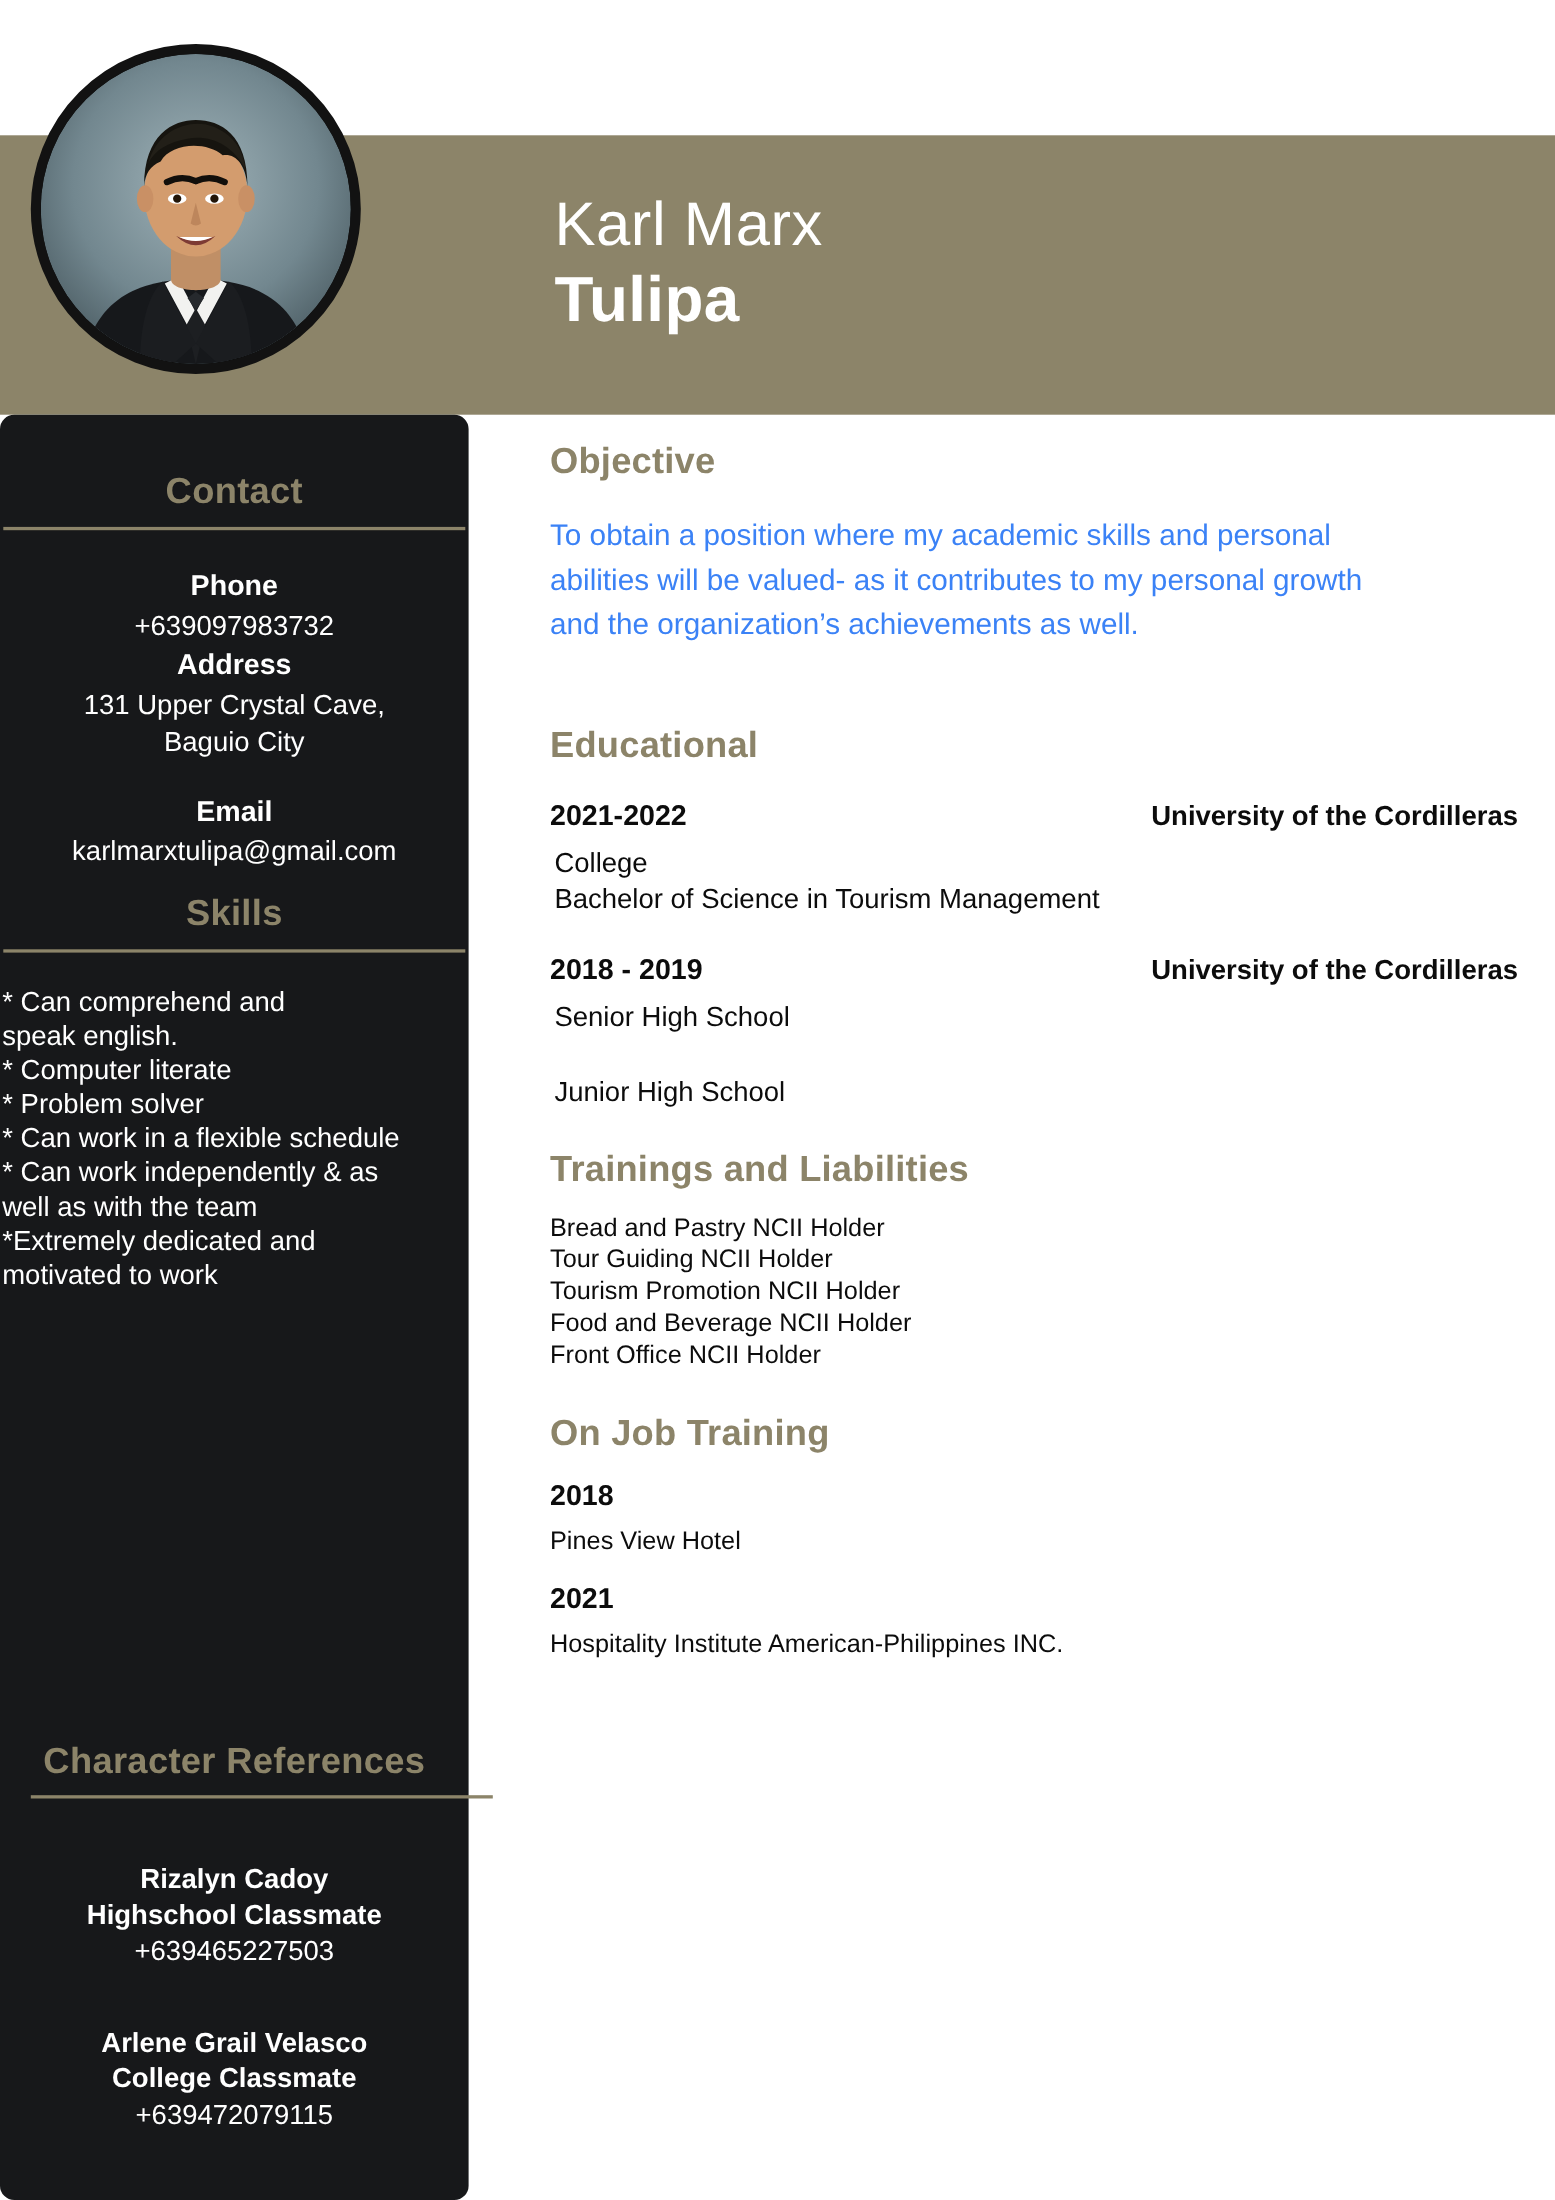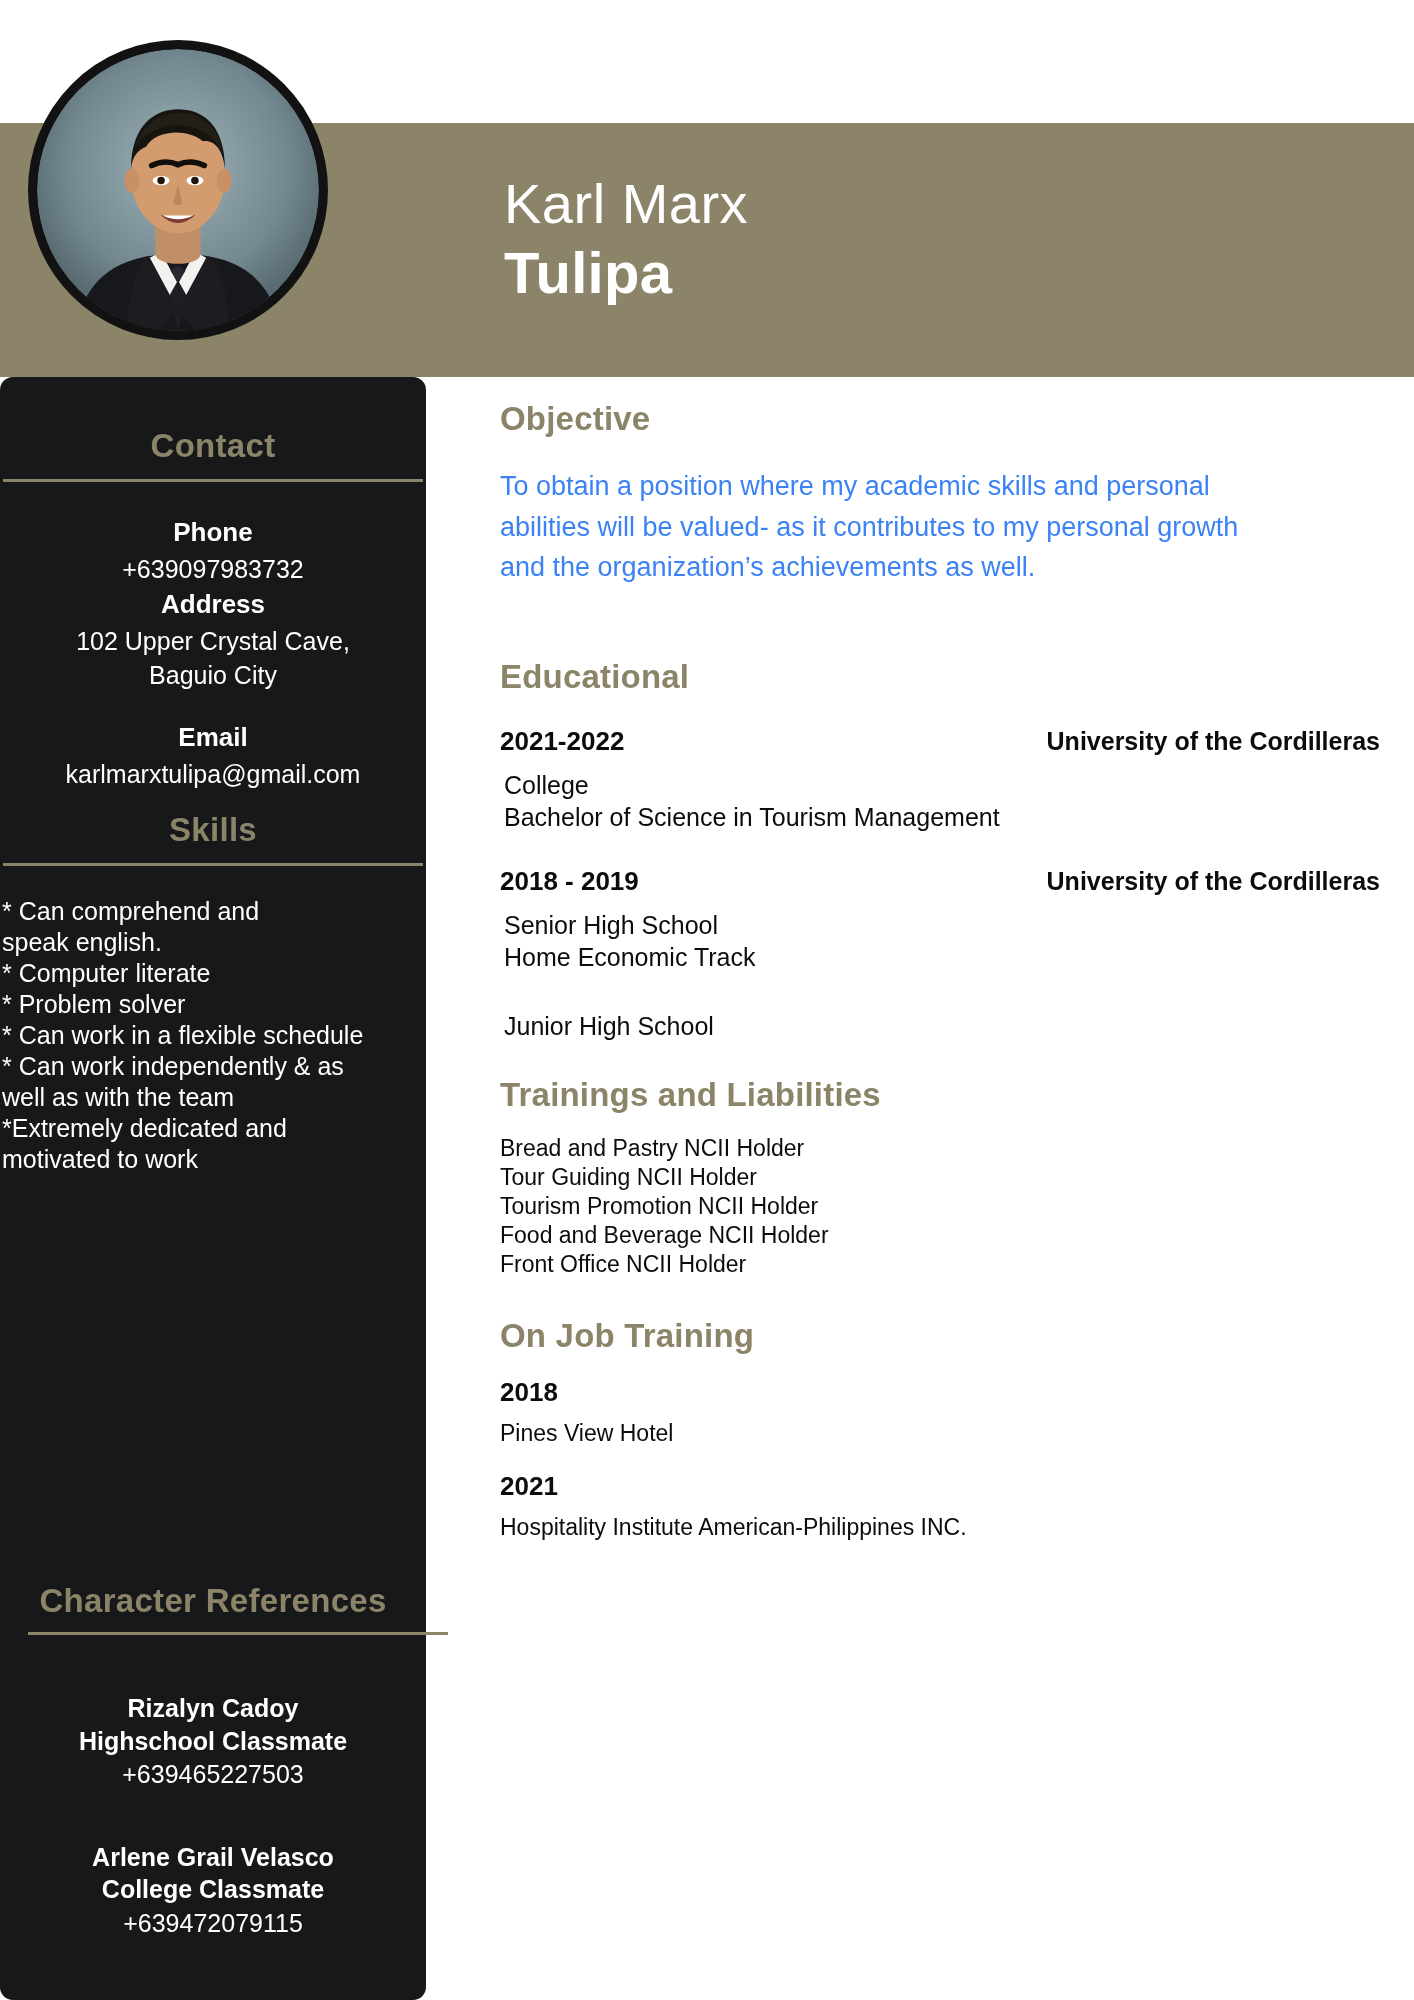--- a/index.html
+++ b/index.html
@@ -115,21 +115,21 @@
 <div class="sidebar">
   <div class="sidebar-inner">
 
     <div class="sec-title contact-title">Contact</div>
     <div class="rule"></div>
 
     <div class="contact-block">
       <div class="c-label">Phone</div>
       <div class="c-value">+639097983732</div>
       <div class="c-label">Address</div>
-      <div class="c-value">102 Upper Crystal Cave,</div>
+      <div class="c-value">131 Upper Crystal Cave,</div>
       <div class="c-value">Baguio City</div>
       <div class="c-gap"></div>
       <div class="c-label">Email</div>
       <div class="c-value">karlmarxtulipa@gmail.com</div>
     </div>
 
     <div class="sec-title skills-title">Skills</div>
     <div class="rule"></div>
 
     <div class="skills-list" id="skills-list">
@@ -225,21 +225,20 @@
         </div>
         <div class="edu-sub" style="margin-top: 12px;">College</div>
         <div class="edu-sub">Bachelor of Science in Tourism Management</div>
       </div>
       <div style="margin-top: 32px;">
         <div class="edu-row">
           <div class="edu-year">2018 - 2019</div>
           <div class="edu-school">University of the Cordilleras</div>
         </div>
         <div class="edu-sub" style="margin-top: 12px;">Senior High School</div>
-        <div class="edu-sub">Home Economic Track</div>
       </div>
       <div style="margin-top: 36px;">
         <div class="edu-sub" style="margin-top: 12px;">Junior High School</div>
       </div>
     </div>
 
   <div class="m-title" style="margin-top:34px;">Trainings and Liabilities</div>
   <div class="train-list" id="train-list">
       <div>Bread and Pastry NCII Holder</div>
       <div>Tour Guiding NCII Holder</div>

